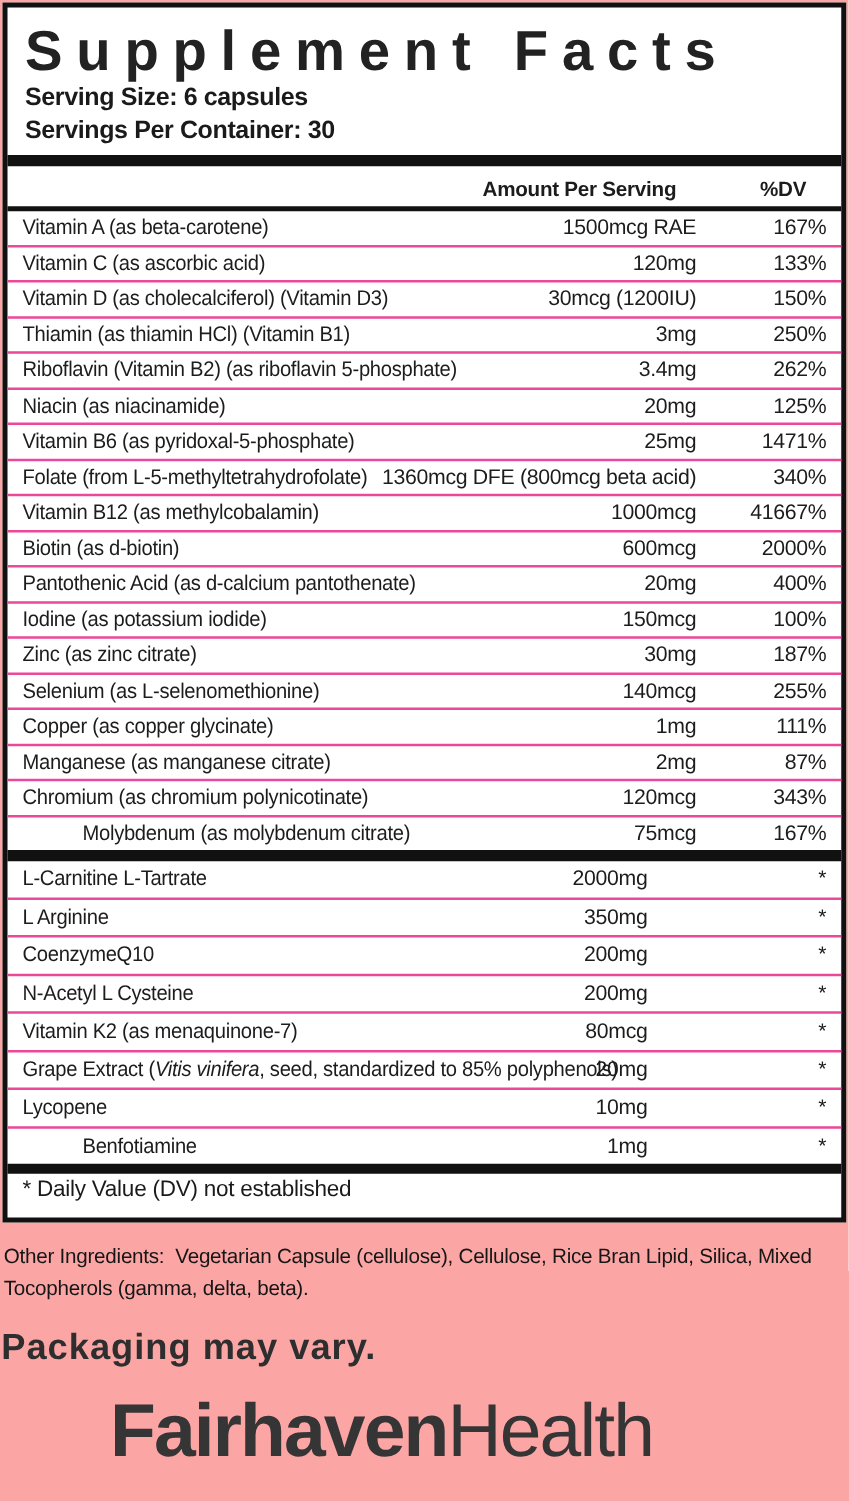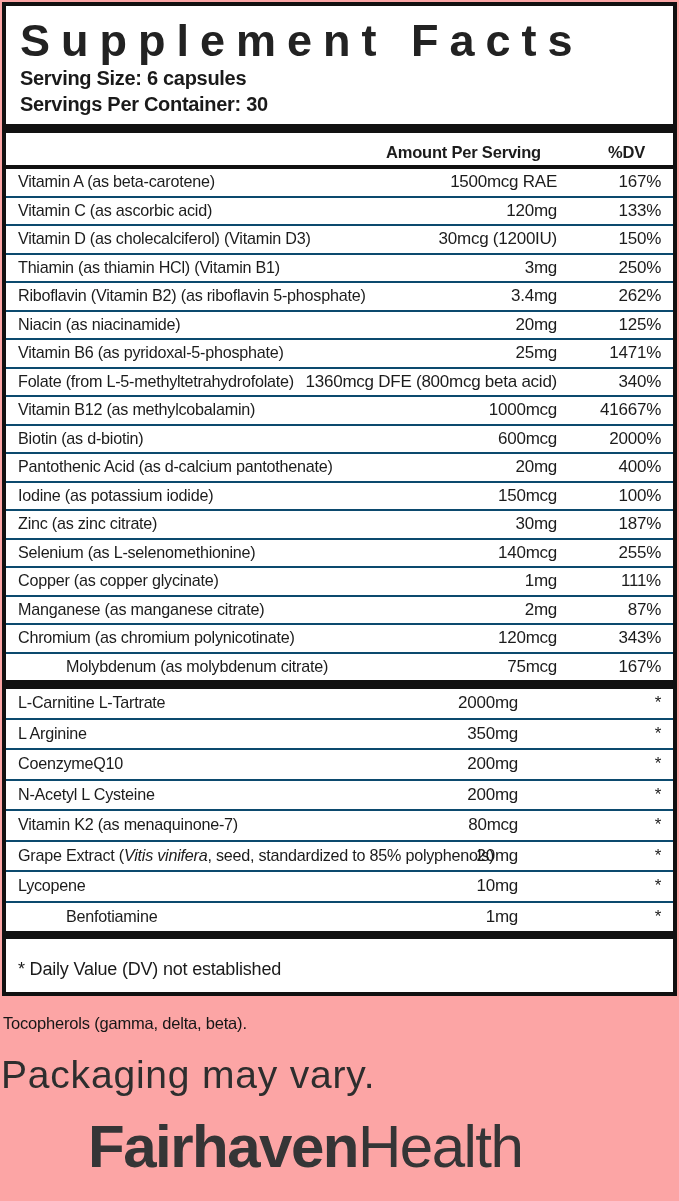--- a/index.html
+++ b/index.html
@@ -24,39 +24,39 @@
   .bar-med{height:4px;}
   .bar-sec{height:9px;}
   .bar-foot{height:8px;}
   .hdr-row{
     display:flex;align-items:flex-end;padding:5px 28px 3px;height:24px;
     font-size:16.5px;font-weight:bold;letter-spacing:-0.2px;
   }
   .hdr-amt{margin-left:auto;}
   .hdr-dv{width:104px;text-align:right;}
   .rows .row{
-    display:flex;align-items:center;height:26.5px;border-bottom:2px solid #0c4a6e;
+    display:flex;align-items:center;height:26.5px;border-bottom:2px solid #ec4899;
     padding:0 12px;font-size:17px;letter-spacing:-0.25px;
   }
   .rows .row:last-child{border-bottom:none;margin-left:48px;}
   .rows-sec .row{height:28.5px;gap:39px;}
   .name{flex:1;min-width:0;}
   .cnd{display:inline-block;white-space:nowrap;transform:scaleX(0.95);transform-origin:0 50%;}
   .amt{white-space:nowrap;text-align:right;}
   .dv{width:104px;text-align:right;white-space:nowrap;}
   .footnote{
-    font-size:18px;letter-spacing:-0.2px;padding:20px 12px 12px;color:#1a1a1a;border-radius:14px;
+    font-size:18px;letter-spacing:-0.2px;padding:2px 12px 12px;color:#1a1a1a;border-radius:14px;
   }
   .other{
     margin:14px 2px 0;padding:0 1px;font-size:16.5px;line-height:1.6;
     letter-spacing:-0.2px;color:#161616;
   }
   .other-line{white-space:pre;}
   .packaging{
-    margin:17px 12px 0 1px;font-size:39px;font-weight:normal;color:#2e2e2e;
+    margin:17px 12px 0 1px;font-size:29px;font-weight:bold;color:#2e2e2e;
     letter-spacing:0.8px;
   }
   .logo{
     margin:17px 0 0 88px;font-size:60px;line-height:1.1;color:#353536;
     letter-spacing:-1.5px;white-space:nowrap;
   }
   .logo-bold{font-weight:bold;}
   .logo-light{font-weight:normal;}
   .ital{font-style:italic;}
 </style>
@@ -216,20 +216,21 @@
           <span class="dv">*</span>
         </div>
       </div>
 
     <div class="bar bar-foot"></div>
 
     <div class="footnote">* Daily Value (DV) not established</div>
   </div>
 
   <div class="other">
+    <div class="other-line">Other Ingredients:  Vegetarian Capsule (cellulose), Cellulose, Rice Bran Lipid, Silica, Mixed</div>
     <div class="other-line">Tocopherols (gamma, delta, beta).</div>
   </div>
 
   <div class="packaging">Packaging may vary.</div>
 
   <div class="logo">
     <span class="logo-bold">Fairhaven</span><span class="logo-light">Health</span>
   </div>
 
 </div>

